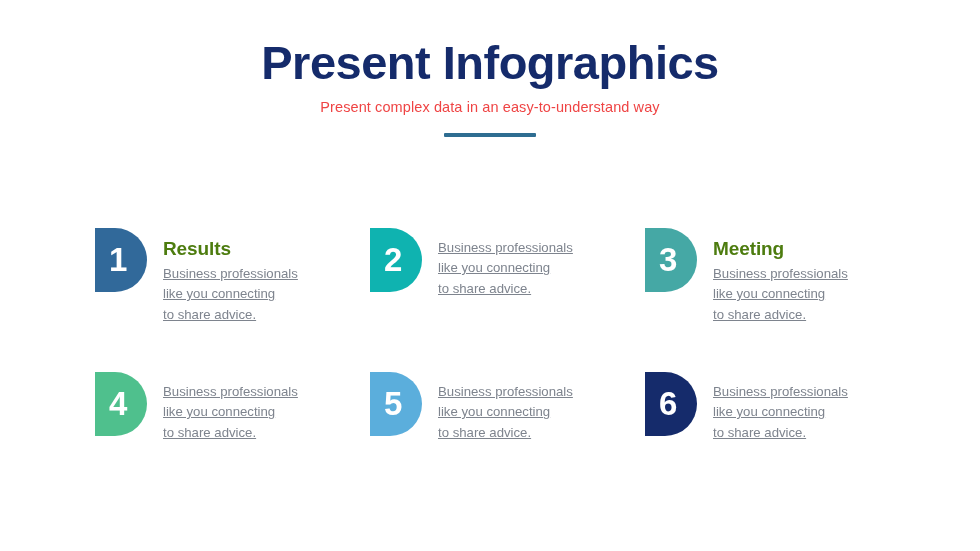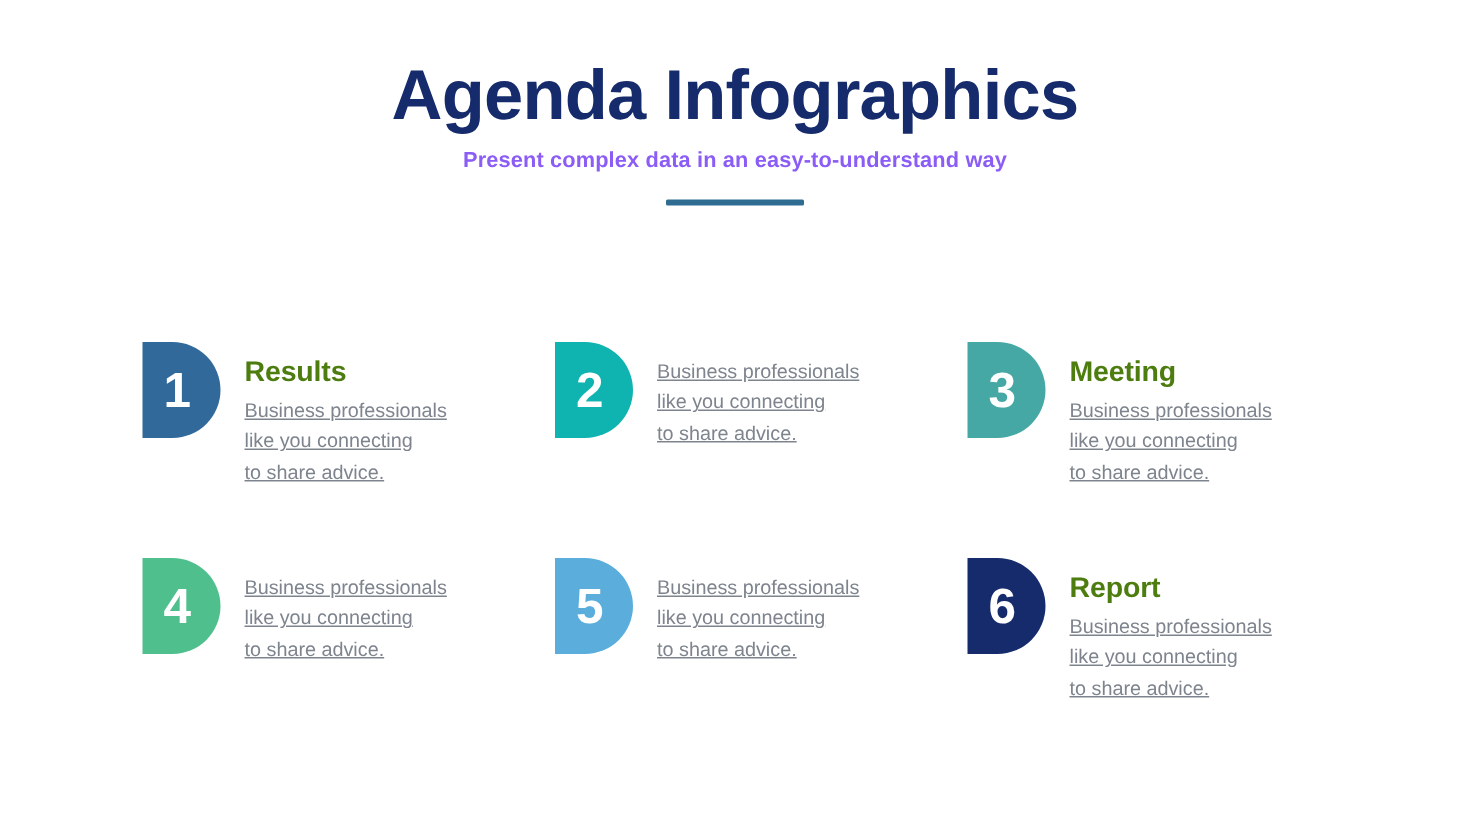--- a/index.html
+++ b/index.html
@@ -35,23 +35,23 @@
     font-size: 47px;
     font-weight: bold;
     color: #152b6b;
     letter-spacing: -0.5px;
     line-height: 1.05;
     margin: 0;
     font-family: "Liberation Sans", sans-serif;
   }
   .subtitle {
     font-size: 14.5px;
-    color: #8b5cf6;
+    color: #ef4444;
     margin: 12px 0 0 0;
-    font-weight: bold;
+    font-weight: normal;
     letter-spacing: 0.1px;
   }
   .divider {
     width: 92px;
     height: 4px;
     background: #2e6d91;
     margin: 18px auto 0 auto;
     border-radius: 1px;
   }
 
@@ -116,21 +116,21 @@
     white-space: pre-line;
     text-decoration: underline;
   }
 </style>
 </head>
 <body>
 
 <div class="slide">
 
   <div class="header">
-    <h1 class="title">Agenda Infographics</h1>
+    <h1 class="title">Present Infographics</h1>
     <p class="subtitle">Present complex data in an easy-to-understand way</p>
     <div class="divider" style="background: rgb(46, 109, 145);"></div>
   </div>
 
   <div class="grid">
 
     <div class="item">
       <div class="badge" style="background: rgb(49, 105, 154);">
         <span class="badge-num">1</span>
       </div>
@@ -185,21 +185,20 @@
 like you connecting
 to share advice.</p>
       </div>
     </div>
 
     <div class="item">
       <div class="badge" style="background: rgb(21, 43, 107);">
         <span class="badge-num">6</span>
       </div>
       <div class="item-text">
-        <h2 class="item-heading">Report</h2>
         <p class="item-body">Business professionals
 like you connecting
 to share advice.</p>
       </div>
     </div>
 
   </div>
 </div>
 
 </body></html>

